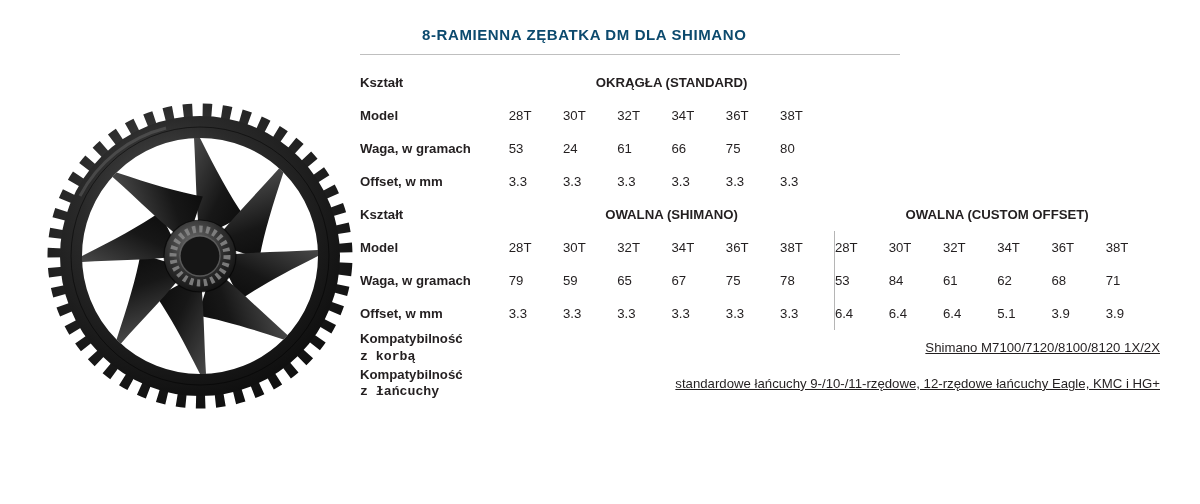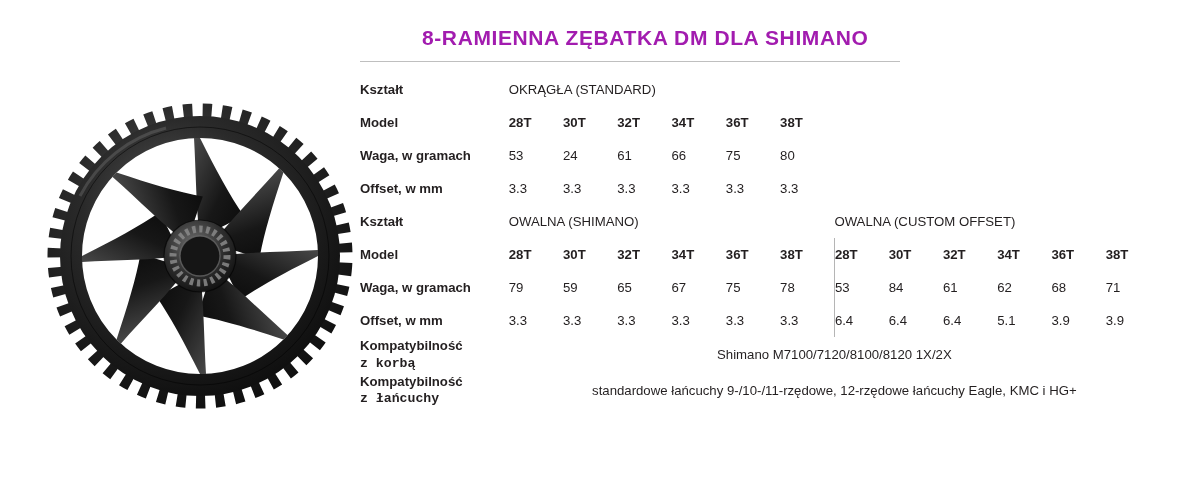--- a/index.html
+++ b/index.html
@@ -32,24 +32,24 @@
 
   
   .spec-area {
     position: absolute;
     left: 360px;
     top: 26px;
     width: 800px;
   }
 
   .spec-title {
-    font-size: 21px;
+    font-size: 15px;
     font-weight: bold;
     letter-spacing: 0.6px;
-    color: #a21caf;
+    color: #0c4a6e;
     padding: 0 0 11px 62px;
     border-bottom: 1px solid #bfbfbf;
     width: 540px;
     white-space: nowrap;
   }
 
   table.spec {
     border-collapse: collapse;
     margin-top: 11px;
     width: 800px;
@@ -73,35 +73,36 @@
     line-height: 1.35;
   }
   td.lbl .l2 { display: block; font-family: Liberation Mono, monospace; }
 
   
   td.v {
     width: 54px;
     text-align: left;
     padding-left: 2px;
   }
-  td.v.b { font-weight: bold; }
+  td.v.b { font-weight: normal; }
 
   
   td.grp {
-    text-align: left;
-    font-size: 13.2px;
-    font-weight: normal;
-  }
-
-  
-  td.divl { border-left: 1px solid #b5b5b5; padding-left: 11px; }
-
-  td.wide {
     text-align: center;
     font-size: 13.2px;
+    font-weight: bold;
+  }
+
+  
+  td.divl { border-left: 1px solid #b5b5b5; padding-left: 11px; }
+
+  td.wide {
+    text-align: right;
+    font-size: 13.2px;
+    text-decoration: underline;
   }
 
   .row-tall td { height: 48px; }
 </style>
 </head>
 <body>
 
 <div id="page">
 
   <div class="product-figure">

